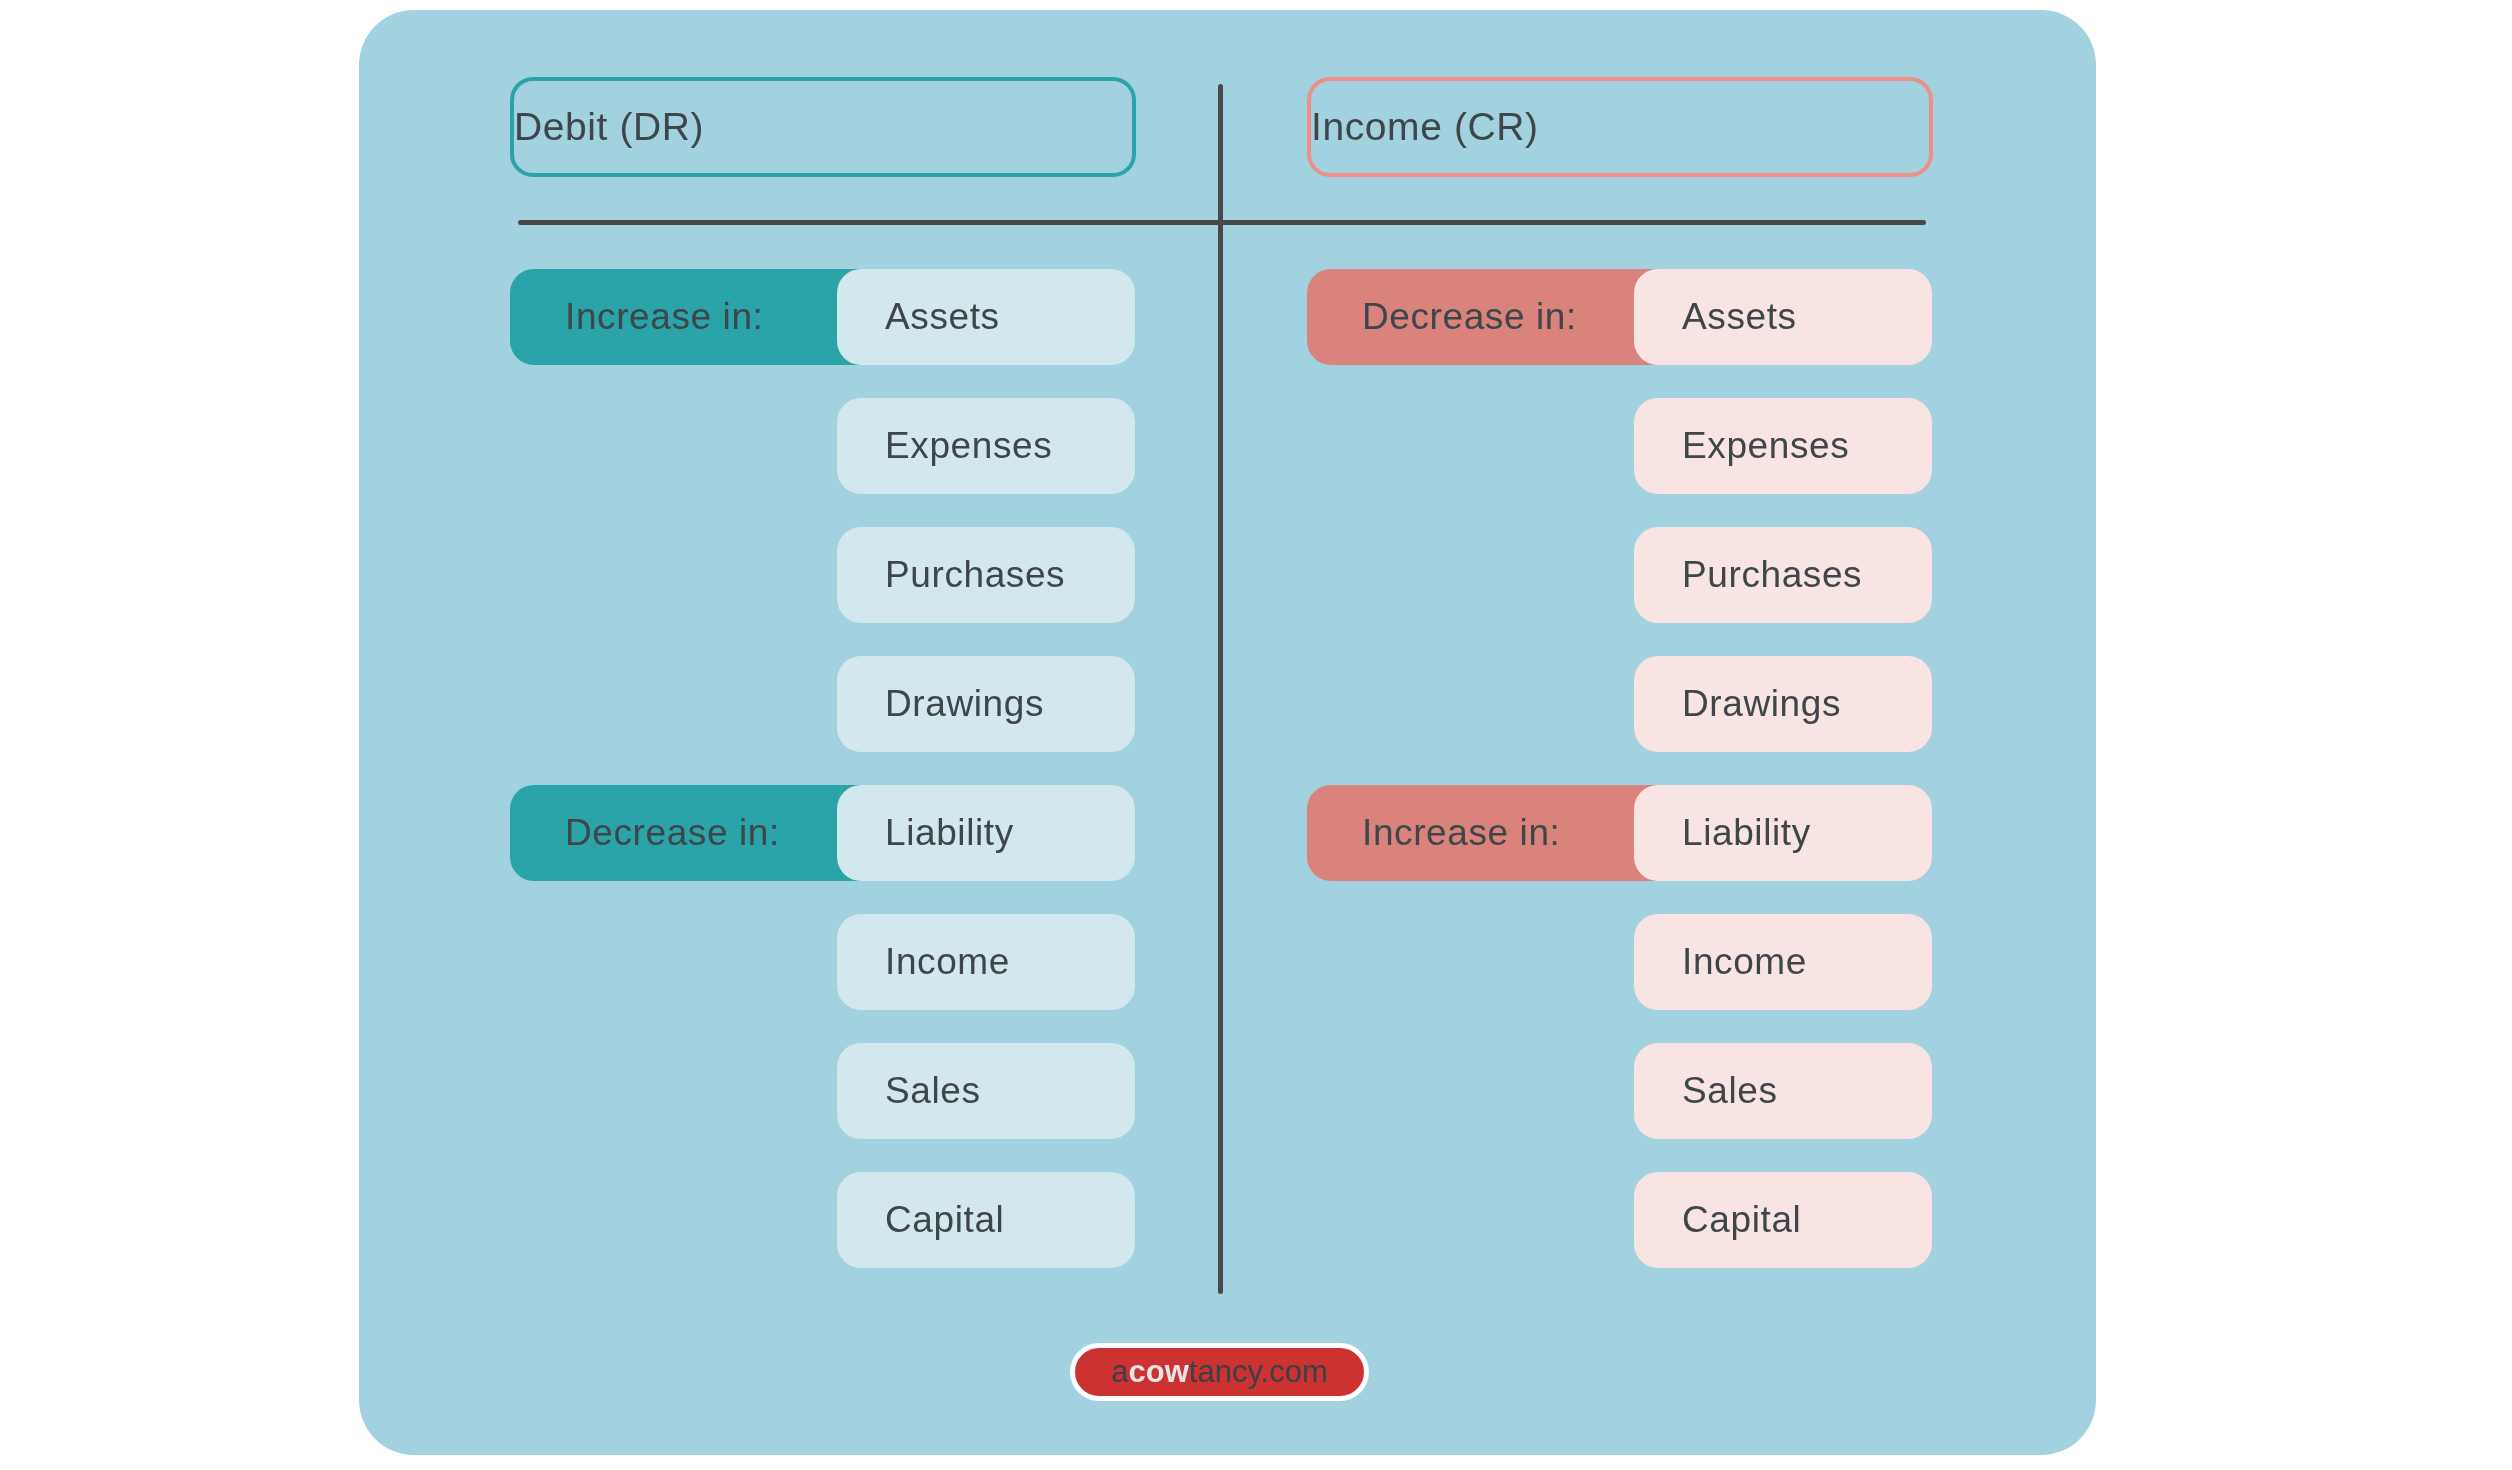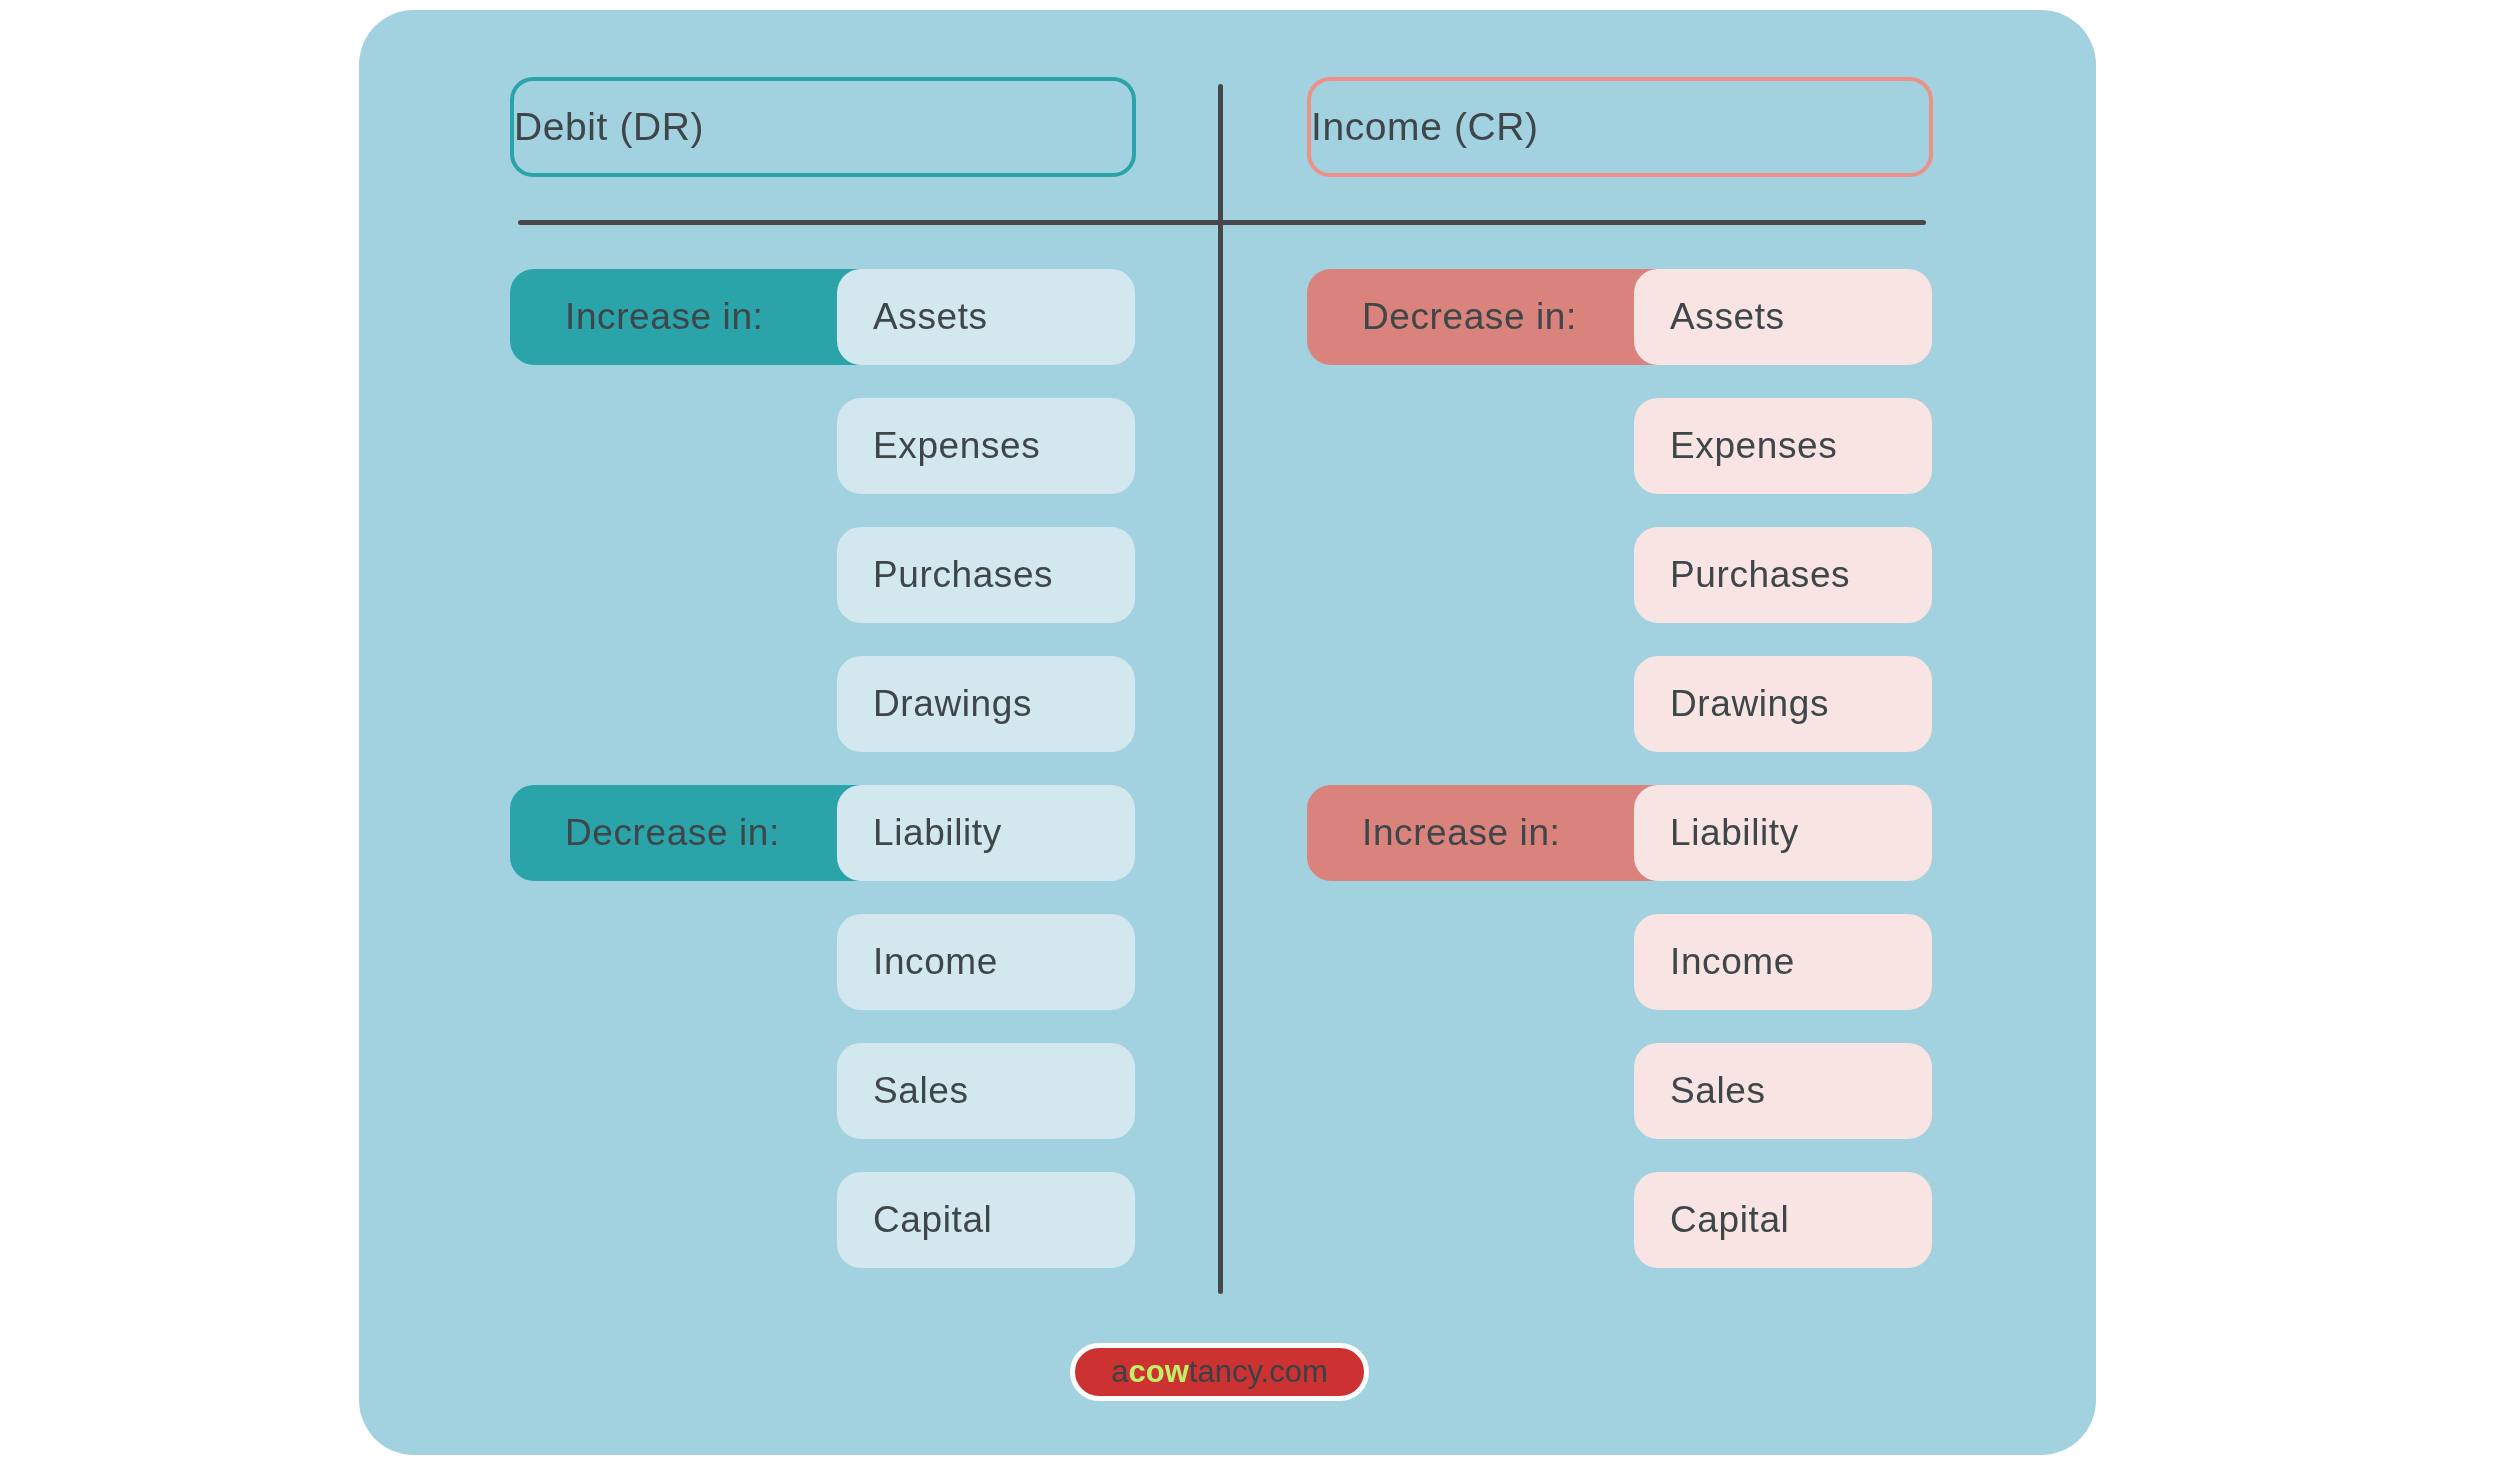--- a/index.html
+++ b/index.html
@@ -24,28 +24,28 @@
   .col{position:absolute;top:259px;width:625px;}
   .col.left{left:151px;}
   .col.right{left:948px;}
   .row{position:relative;height:96px;margin-bottom:33px;}
   .row.gap{margin-top:28.5px;}
   .grouplabel{position:absolute;left:0;top:0;width:377px;height:96px;border-radius:24px;
     display:flex;align-items:center;padding-left:55px;font-size:37px;letter-spacing:0.6px;z-index:1;}
   .grouplabel.teal{background:var(--teal);}
   .grouplabel.salmon{background:var(--salmon);}
   .pill{position:absolute;left:327px;top:0;width:298px;height:96px;border-radius:24px;
-    display:flex;align-items:center;padding-left:36px;font-size:37px;letter-spacing:0.6px;z-index:2;}
+    display:flex;align-items:center;padding-left:48px;font-size:37px;letter-spacing:0.6px;z-index:2;}
   .pill.blue{background:var(--light_blue);}
   .pill.pink{background:var(--light_pink);}
   .badge{position:absolute;left:711px;top:1333px;width:299px;height:58px;
     background:var(--badge_red);border:5.1px solid var(--badge_border);border-radius:34px;
     display:flex;align-items:center;justify-content:center;font-size:31px;}
   .badge .dark{color:#3a4145;}
-  .badge .bold-white{color:#bef264;font-weight:bold;}
+  .badge .bold-white{color:#e5e5e5;font-weight:bold;}
 </style>
 </head>
 <body>
 
 <div class="canvas">
   <div class="panel">
 
     <div class="header debit">
       <span>Debit (DR)</span>
     </div>

